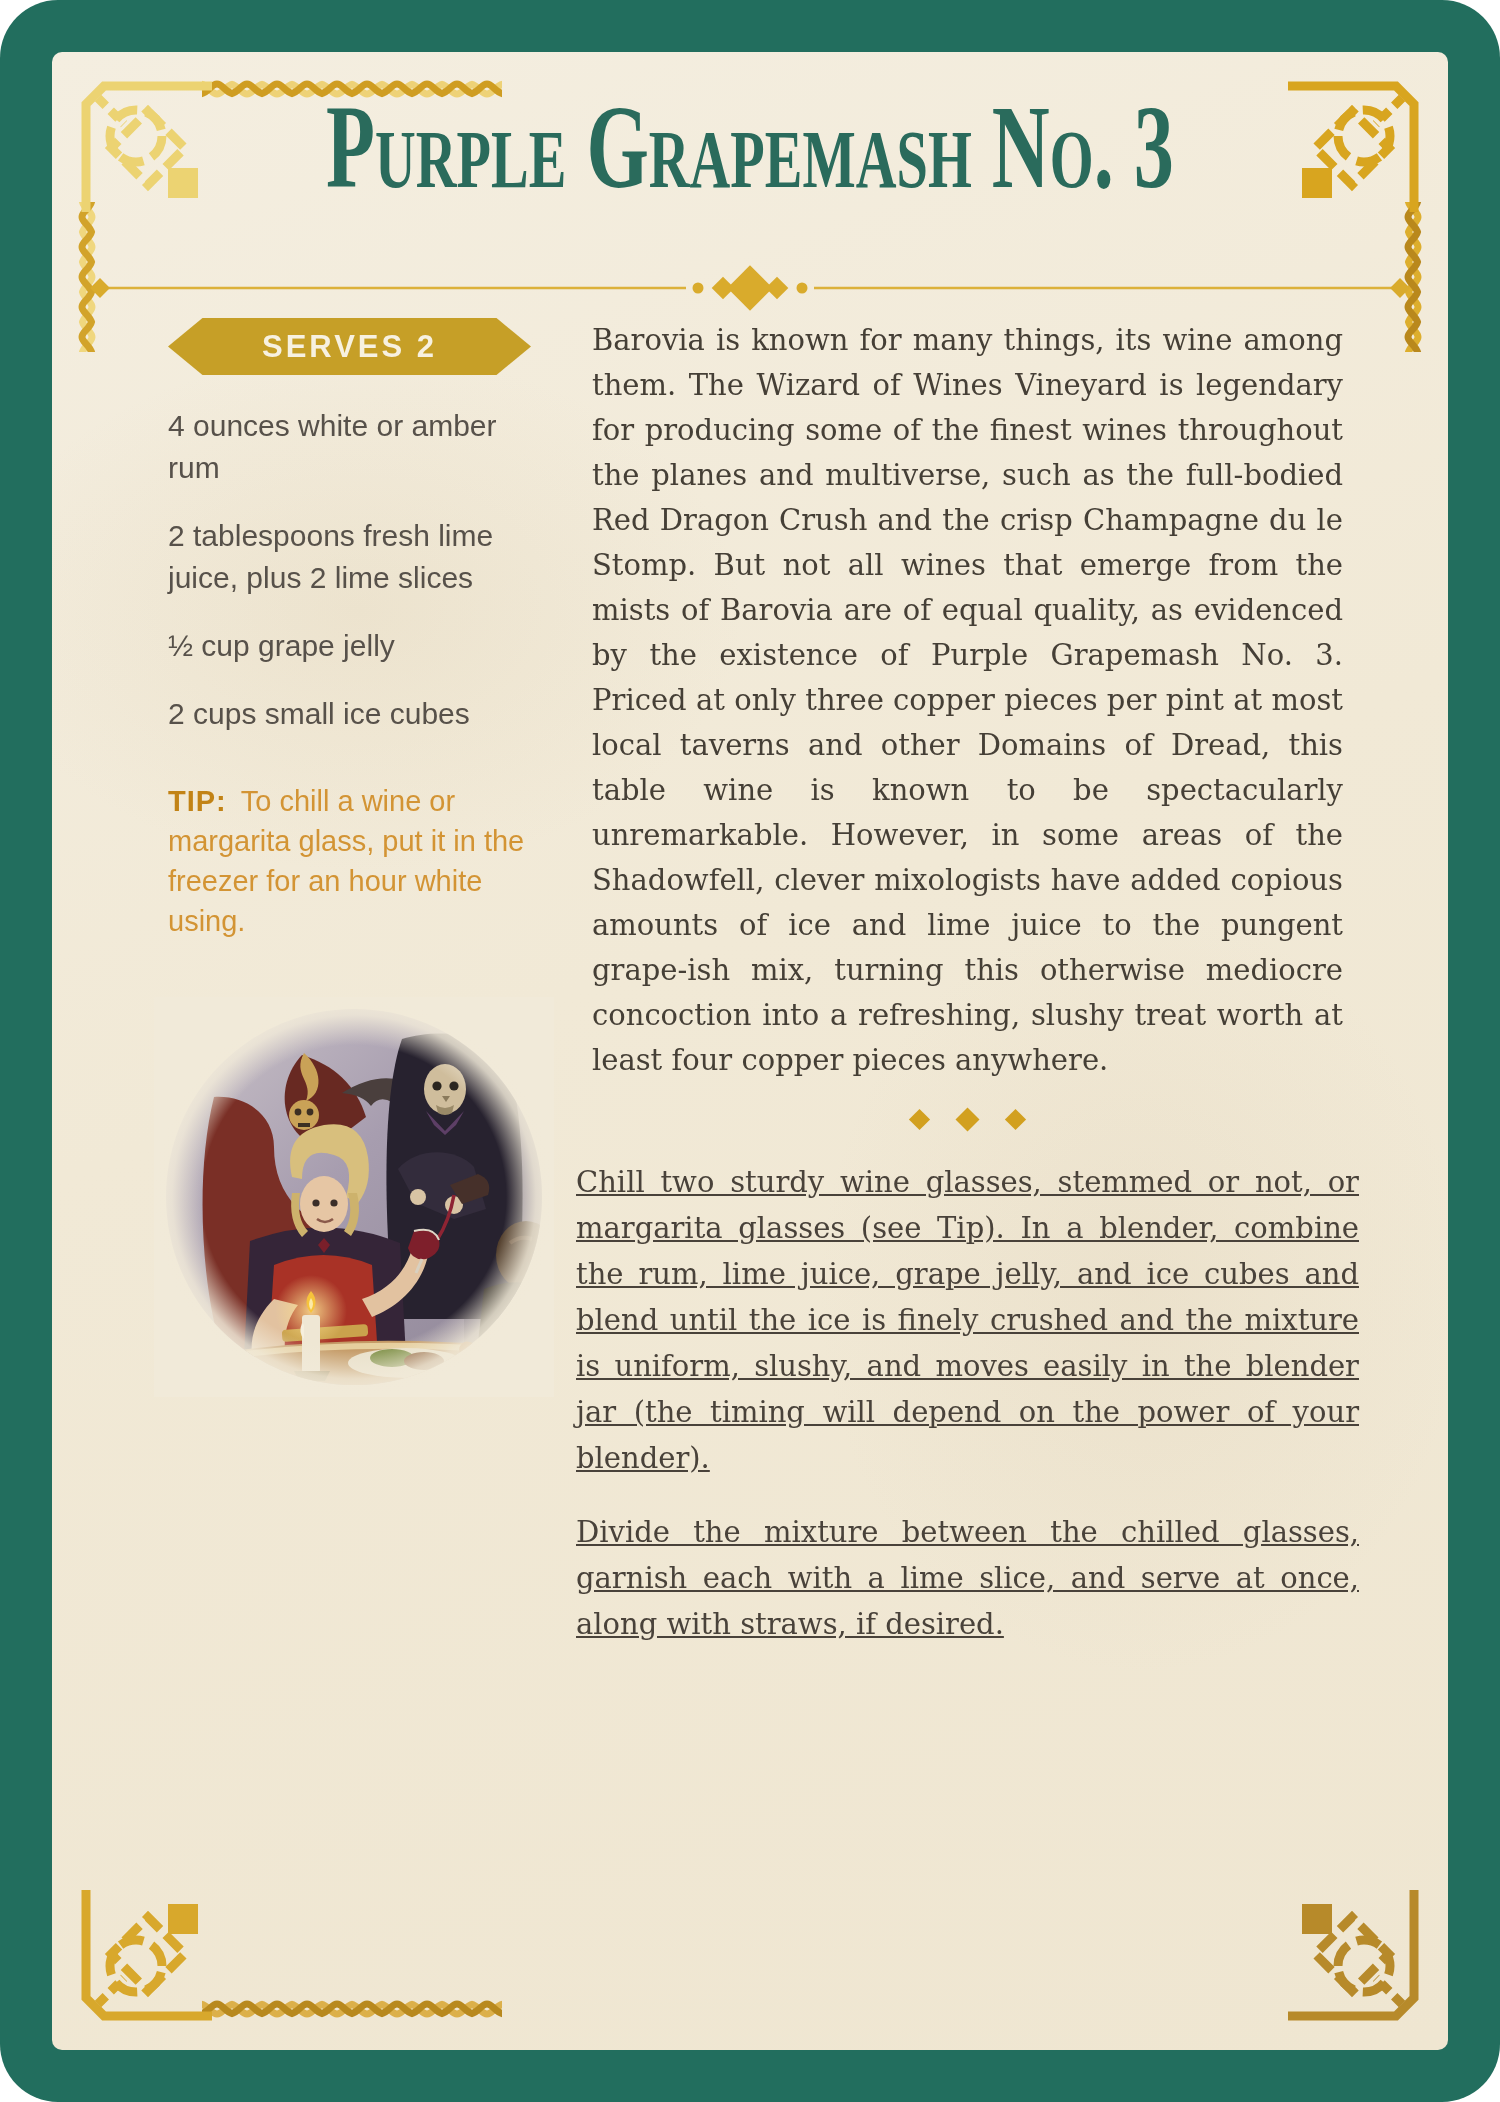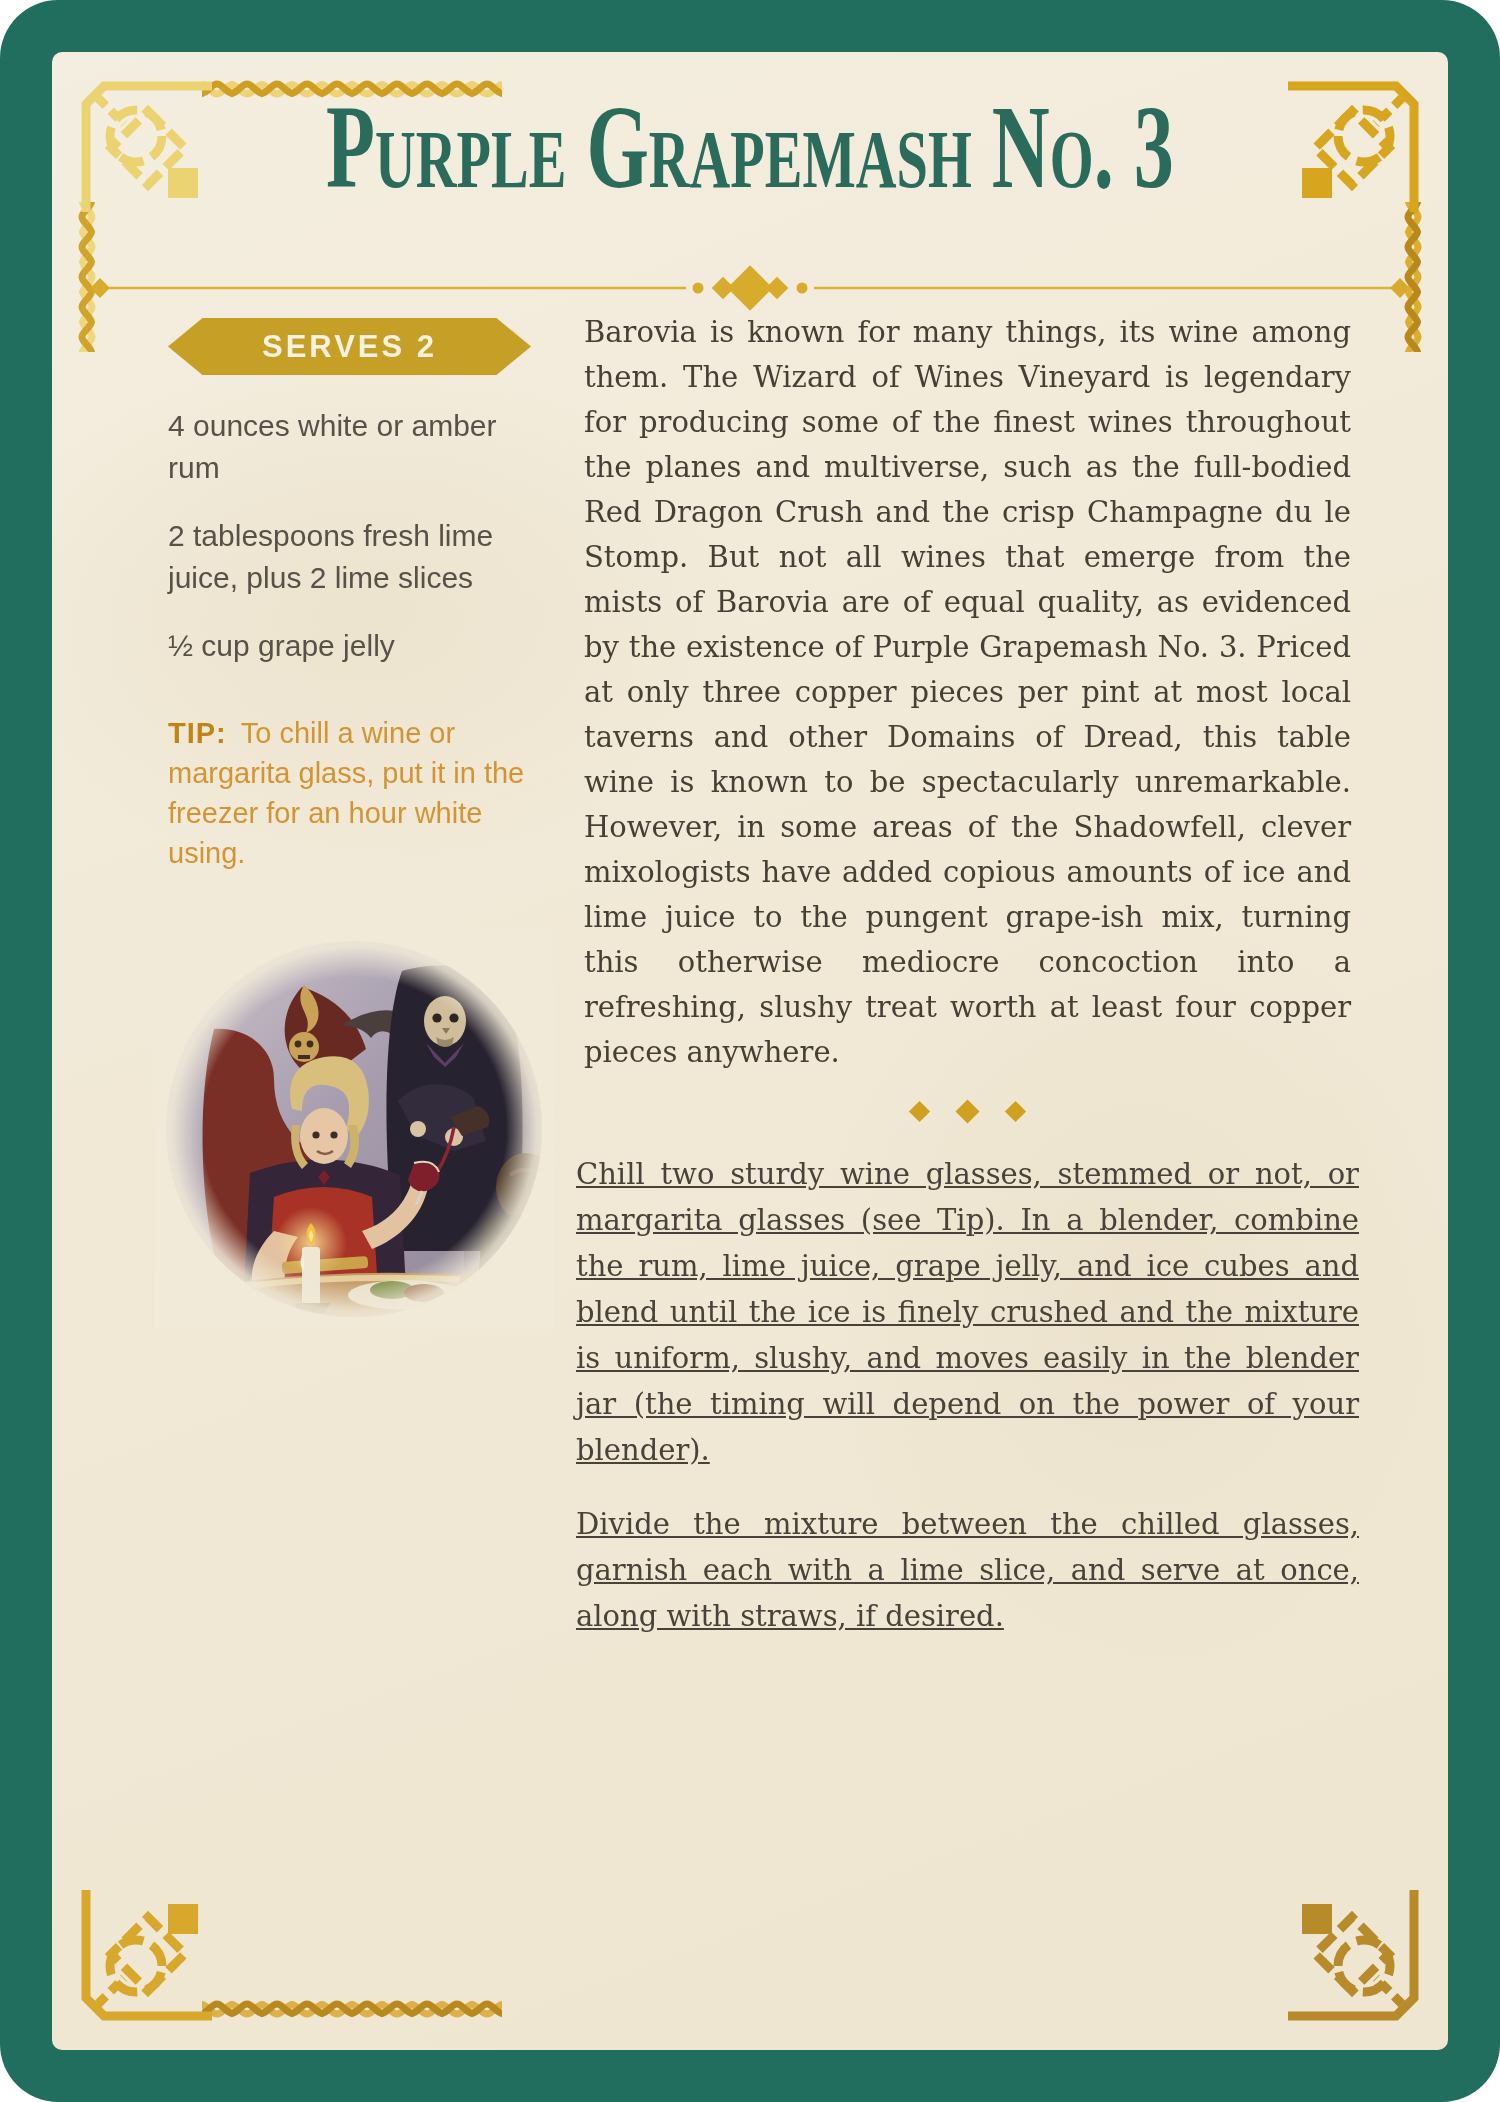--- a/index.html
+++ b/index.html
@@ -67,21 +67,21 @@
   .tip{
     width:368px;margin:46px 0 0;
     font:400 29px/40px "Liberation Sans",sans-serif;
     color:#d39434;
   }
   .tip b{color:#c28316;font-weight:700;letter-spacing:1px;margin-right:14px;}
 
   .illustration{width:400px;height:400px;margin:56px 0 0 -14px;}
 
   p.intro{
-    margin:8px;
+    margin:16px;
     font:400 29px/45px "DejaVu Serif",serif;
     color:#453f36;text-align:justify;
   }
   .diamond-divider{display:flex;justify-content:center;align-items:center;gap:32px;margin:24px 0 6px;height:24px;}
   .dd{width:15px;height:15px;background:#d2a01f;transform:rotate(45deg);}
   .dd.mid{width:17px;height:17px;}
   p.step{
     margin:28px 0 0;
     font:400 29px/46px "DejaVu Serif",serif;
     color:#49423a;text-align:justify;text-decoration:underline;
@@ -186,20 +186,21 @@
 
       <aside class="col-left">
         <div class="badge">
           <span>SERVES 2</span>
         </div>
 
         <ul class="ingredients">
           <li>4 ounces white or amber rum</li>
           <li>2 tablespoons fresh lime juice, plus 2 lime slices</li>
           <li>½ cup grape jelly</li>
+          <li>2 cups small ice cubes</li>
         </ul>
 
         <p class="tip"><b>TIP:</b><span>To chill a wine or margarita glass, put it in the freezer for an hour white using.</span></p>
 
         
         <svg class="illustration" viewBox="0 0 400 400">
           <defs>
             <clipPath id="circ">
                 <circle cx="200" cy="200" r="188"></circle>
               </clipPath>

